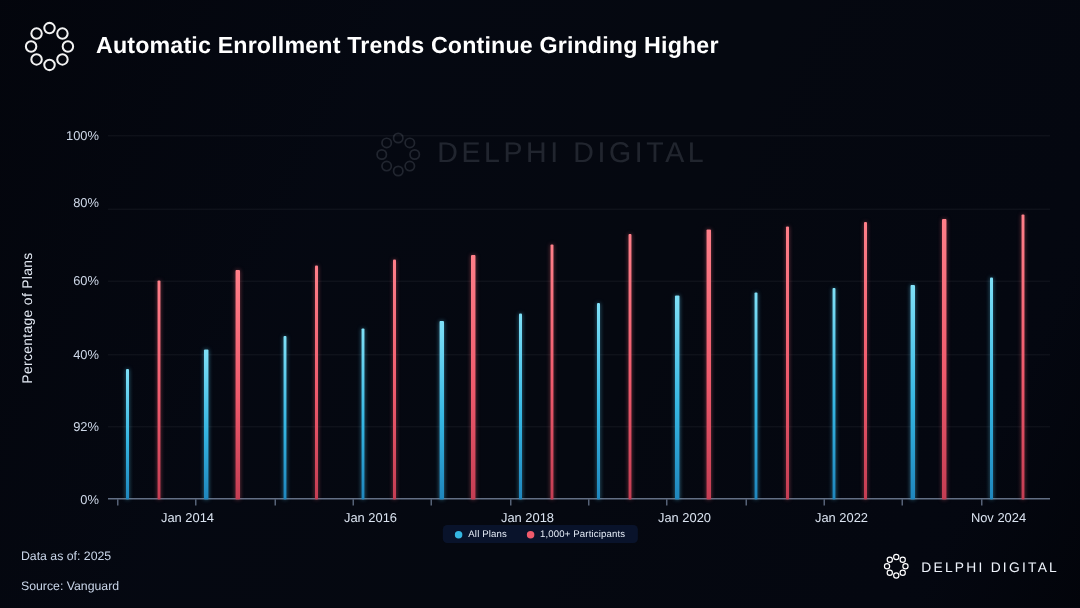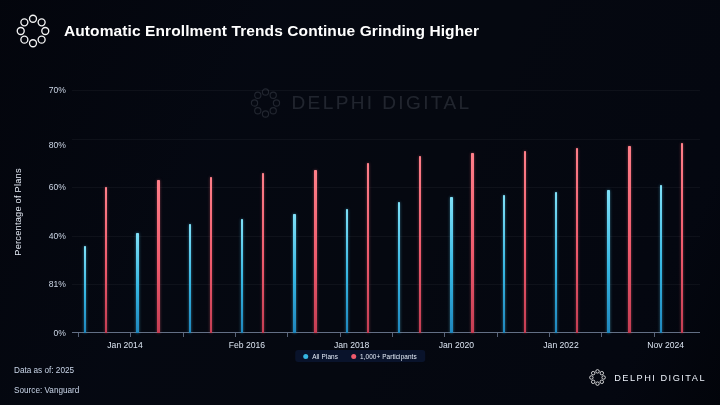--- a/index.html
+++ b/index.html
@@ -110,25 +110,25 @@
           <circle cx="13.1" cy="13.1" r="4.4"></circle>
       </g>
     </svg>
     <span class="wm-text">DELPHI DIGITAL</span>
   </div>
 
   <div class="chart-area">
     <div class="ylabel">Percentage of Plans</div>
     <div class="yticks" id="yticks">
         <div class="ytick" style="top: 243px;">0%</div>
-        <div class="ytick" style="top: 194.4px;">81%</div>
+        <div class="ytick" style="top: 194.4px;">92%</div>
         <div class="ytick" style="top: 145.8px;">40%</div>
         <div class="ytick" style="top: 97.2px;">60%</div>
-        <div class="ytick" style="top: 55px; padding-left: 37px;">80%</div>
-        <div class="ytick" style="top: 0px;">70%</div>
+        <div class="ytick" style="top: 45px; padding-left: 37px;">80%</div>
+        <div class="ytick" style="top: 0px;">100%</div>
       </div>
     <div class="plot" id="plot">
       <div class="axis-x"></div>
     <div class="gridline" style="top: 194.4px;"></div>
         <div class="gridline" style="top: 145.8px;"></div>
         <div class="gridline" style="top: 97.2px;"></div>
         <div class="gridline" style="top: 48.6px;"></div>
         <div class="gridline" style="top: 0px;"></div>
         <div class="bar blue" title="All Plans 2013: 36%" style="height: 87.48px; left: 12px;"></div>
         <div class="bar red" title="1,000+ Participants 2013: 60%" style="height: 145.8px; left: 33px;"></div>
@@ -136,21 +136,21 @@
         <div class="bar blue" title="All Plans 2014: 41%" style="height: 99.63px; left: 64.3333px;"></div>
         <div class="bar red" title="1,000+ Participants 2014: 63%" style="height: 153.09px; left: 85.3333px;"></div>
         <div class="xtick-mark" style="left: 58.3333px;"></div>
         <div class="xtick-label" style="left: 53px;">Jan 2014</div>
         <div class="bar blue" title="All Plans 2015: 45%" style="height: 109.35px; left: 116.667px;"></div>
         <div class="bar red" title="1,000+ Participants 2015: 64%" style="height: 155.52px; left: 137.667px;"></div>
         <div class="xtick-mark" style="left: 110.667px;"></div>
         <div class="bar blue" title="All Plans 2016: 47%" style="height: 114.21px; left: 169px;"></div>
         <div class="bar red" title="1,000+ Participants 2016: 66%" style="height: 160.38px; left: 190px;"></div>
         <div class="xtick-mark" style="left: 163px;"></div>
-        <div class="xtick-label" style="left: 175px;">Feb 2016</div>
+        <div class="xtick-label" style="left: 175px;">Jan 2016</div>
         <div class="bar blue" title="All Plans 2017: 49%" style="height: 119.07px; left: 221.333px;"></div>
         <div class="bar red" title="1,000+ Participants 2017: 67%" style="height: 162.81px; left: 242.333px;"></div>
         <div class="xtick-mark" style="left: 215.333px;"></div>
         <div class="bar blue" title="All Plans 2018: 51%" style="height: 123.93px; left: 273.667px;"></div>
         <div class="bar red" title="1,000+ Participants 2018: 70%" style="height: 170.1px; left: 294.667px;"></div>
         <div class="xtick-mark" style="left: 267.667px;"></div>
         <div class="xtick-label" style="left: 279.667px; margin-top: 20px;">Jan 2018</div>
         <div class="bar blue" title="All Plans 2019: 54%" style="height: 131.22px; left: 326px;"></div>
         <div class="bar red" title="1,000+ Participants 2019: 73%" style="height: 177.39px; left: 347px;"></div>
         <div class="xtick-mark" style="left: 320px;"></div>

